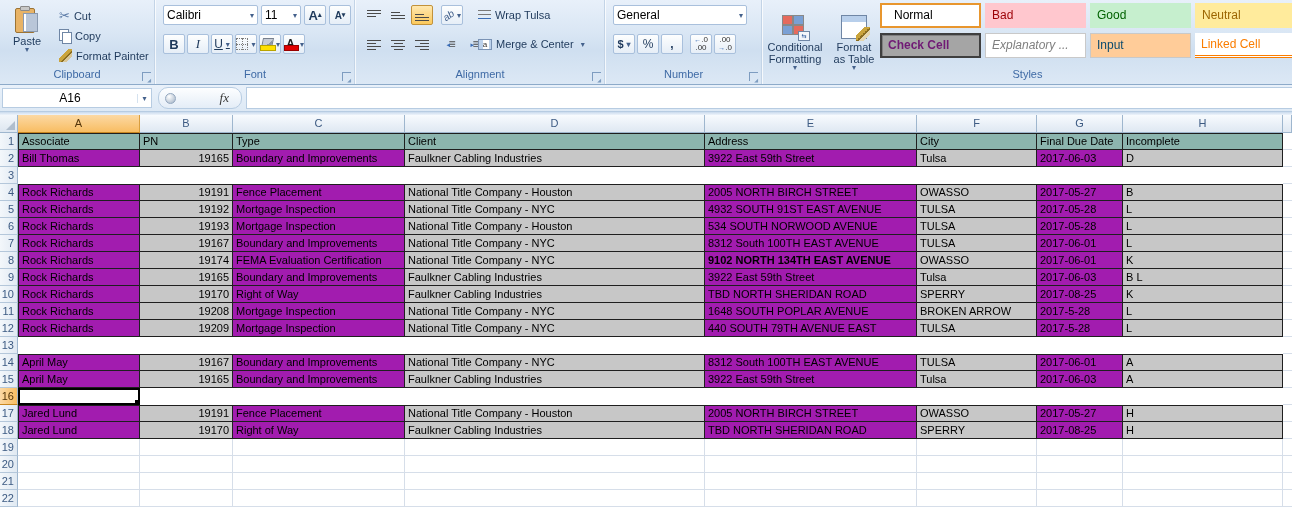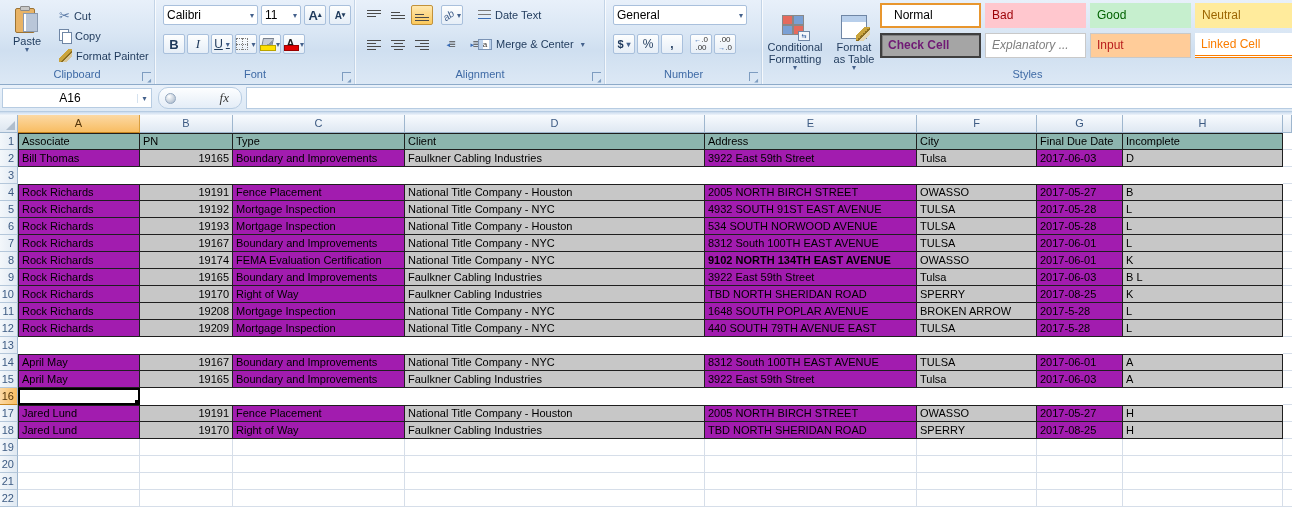--- a/index.html
+++ b/index.html
@@ -291,21 +291,21 @@
           </div>
         <div class="rbtn sq flat" style="margin-left:6px">
             <span class="ic-indent dec"></span>
           </div>
         <div class="rbtn sq flat">
             <span class="ic-indent inc"></span>
           </div>
       </div>
       <div class="al-cmd" style="top:9px">
         <span class="ic-wrap"></span>
-        <span>Date Text</span>
+        <span>Wrap Tulsa</span>
       </div>
       <div class="al-cmd dd" style="top:38px">
         <span class="ic-merge">a</span>
         <span>Merge &amp; Center</span>
       </div>
       <div class="glabel">Alignment</div>
       <div class="launcher"></div>
     </div>
 
     <div class="rgroup g-num">
@@ -348,21 +348,21 @@
         <span>Format</span><br>
         <span>as Table</span>
       </div>
       <div class="gallery" id="style-gallery">
           <div class="sg sg-sel" style="background: rgb(255, 255, 255); color: rgb(0, 0, 0);">Normal</div>
           <div class="sg sg-flat" style="background: rgb(255, 199, 206); color: rgb(156, 0, 6);">Bad</div>
           <div class="sg sg-flat" style="background: rgb(198, 239, 206); color: rgb(0, 97, 0);">Good</div>
           <div class="sg sg-flat" style="background: rgb(255, 235, 156); color: rgb(156, 101, 0);">Neutral</div>
           <div class="sg sg-box" style="background: rgb(165, 165, 165); color: #701a75;">Check Cell</div>
           <div class="sg sg-italic" style="background: rgb(255, 255, 255); color: rgb(127, 127, 127);">Explanatory ...</div>
-          <div class="sg" style="background: rgb(255, 204, 153); color: #b91c1c;">Input</div>
+          <div class="sg" style="background: rgb(255, 204, 153); color: #0c4a6e;">Input</div>
           <div class="sg sg-link" style="background: rgb(255, 255, 255); color: rgb(250, 125, 0);">Linked Cell</div>
         </div>
       <div class="glabel">Styles</div>
     </div>
   </div>
 
   <div class="fbar">
     <div class="namebox">
       <span class="nb-val">A16</span>
       <span class="nb-dd">▾</span>

